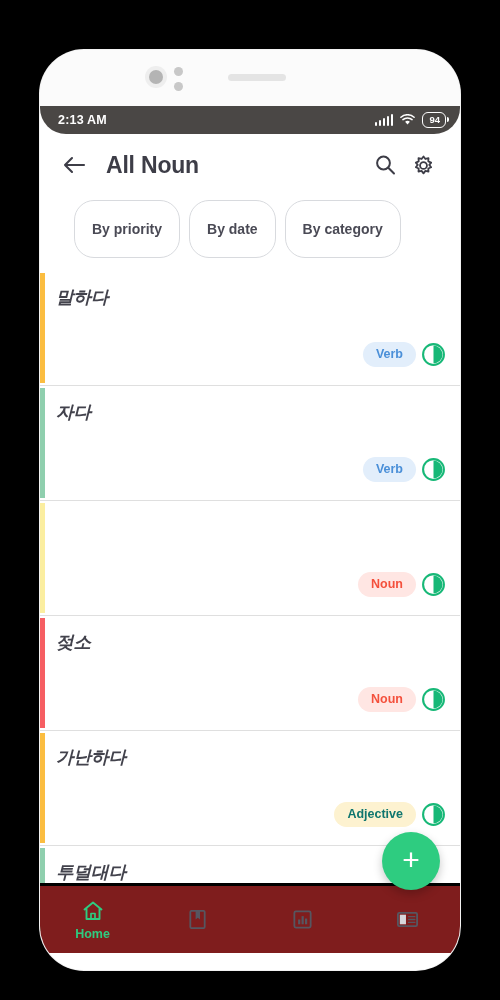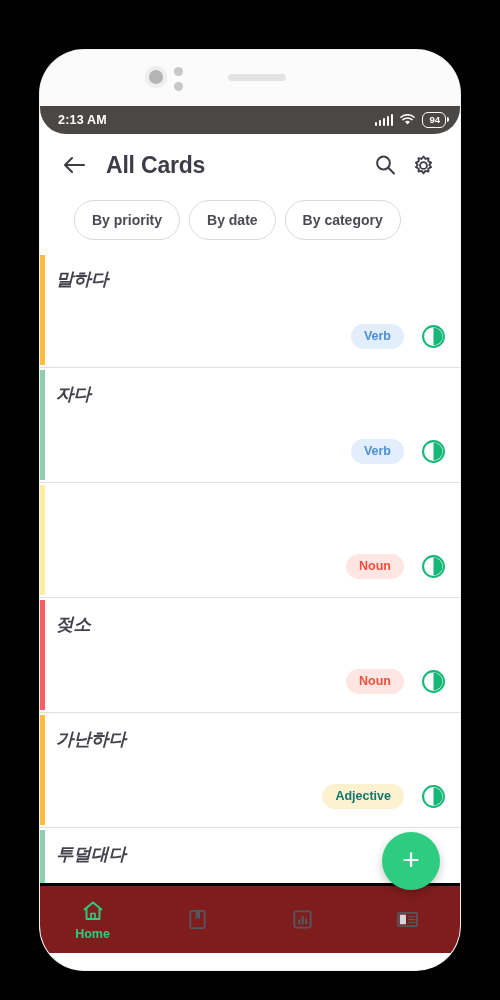--- a/index.html
+++ b/index.html
@@ -162,21 +162,21 @@
   
   #filter-chips {
     display: flex;
     gap: 9px;
     padding: 4px 0 13px 34px;
     background: #ffffff;
   }
   .chip {
     border: 1.4px solid #d8dade;
     border-radius: 20px;
-    padding: 11px 17px;
+    padding: 20px 17px;
     font-size: 14px;
     font-weight: bold;
     color: #4a4a55;
     background: #ffffff;
     cursor: pointer;
     white-space: nowrap;
     text-align: right;
   }
 
   
@@ -210,21 +210,21 @@
     font-weight: bold;
     color: #42424c;
     font-style: italic;
   }
   .card-meta {
     position: absolute;
     right: 14px;
     bottom: 18px;
     display: flex;
     align-items: center;
-    gap: 17px;
+    gap: 5px;
   }
   .pos-badge {
     border-radius: 14px;
     padding: 6px 13px;
     font-size: 12.5px;
     font-weight: bold;
     line-height: 1;
   }
   .progress-ring {
     width: 25px; height: 25px;
@@ -329,21 +329,21 @@
         </span>
       </div>
     </div>
 
     <div id="app-bar">
       <div id="back-button">
         <svg width="24" height="20" viewBox="0 0 24 20">
           <path d="M22 10 H3 M10 3 L3 10 L10 17" stroke="#3d3d47" stroke-width="2.1" fill="none" stroke-linecap="round" stroke-linejoin="round"></path>
         </svg>
       </div>
-      <div id="page-title">All Cards</div>
+      <div id="page-title">All Noun</div>
       <div class="appbar-icon-btn">
         <svg width="22" height="22" viewBox="0 0 22 22">
           <circle cx="9.5" cy="9" r="6.4" stroke="#3d3d47" stroke-width="2" fill="none"></circle>
           <path d="M14.3 13.8 L20 19.5" stroke="#3d3d47" stroke-width="2" stroke-linecap="round"></path>
         </svg>
       </div>
       <div class="appbar-icon-btn">
         <svg width="23" height="23" viewBox="0 0 24 24">
           <g stroke="#3d3d47" stroke-width="1.9" fill="none" stroke-linejoin="round">
             <circle cx="12" cy="12" r="3.6"></circle>

